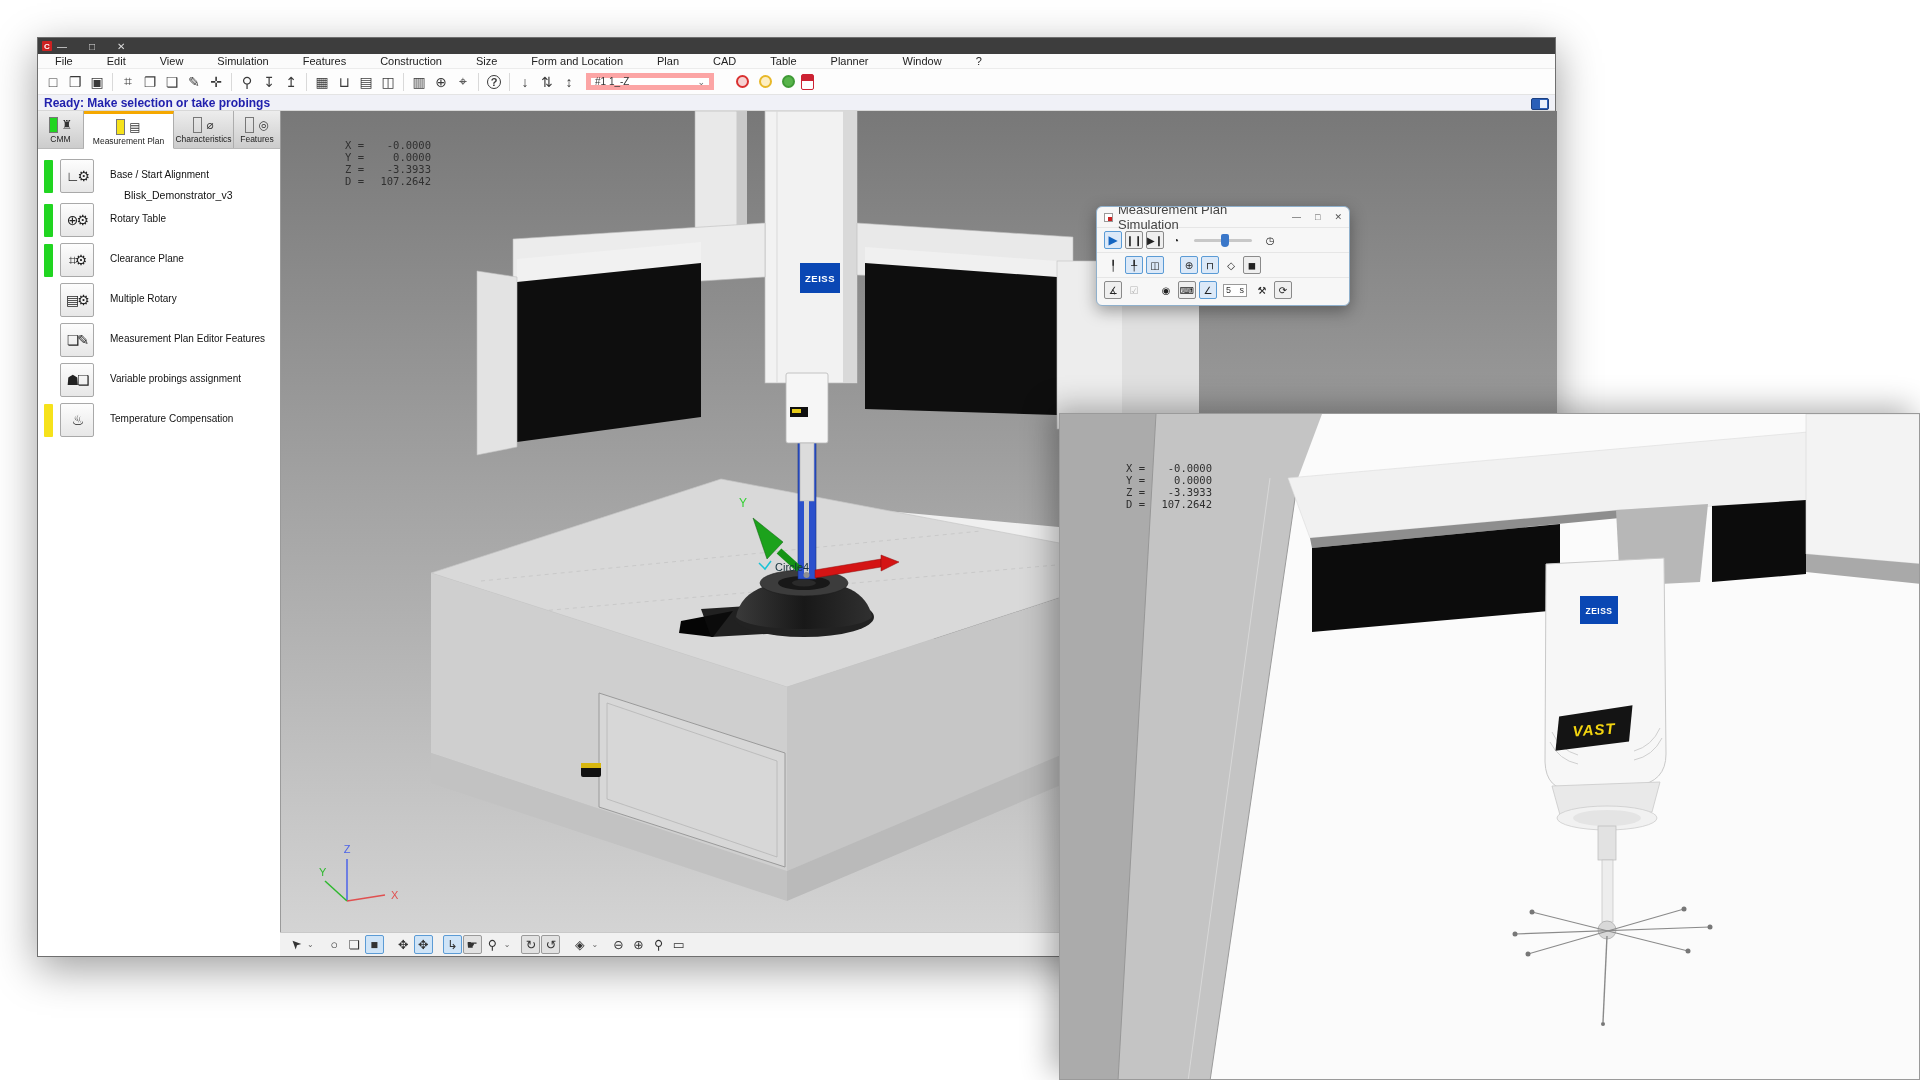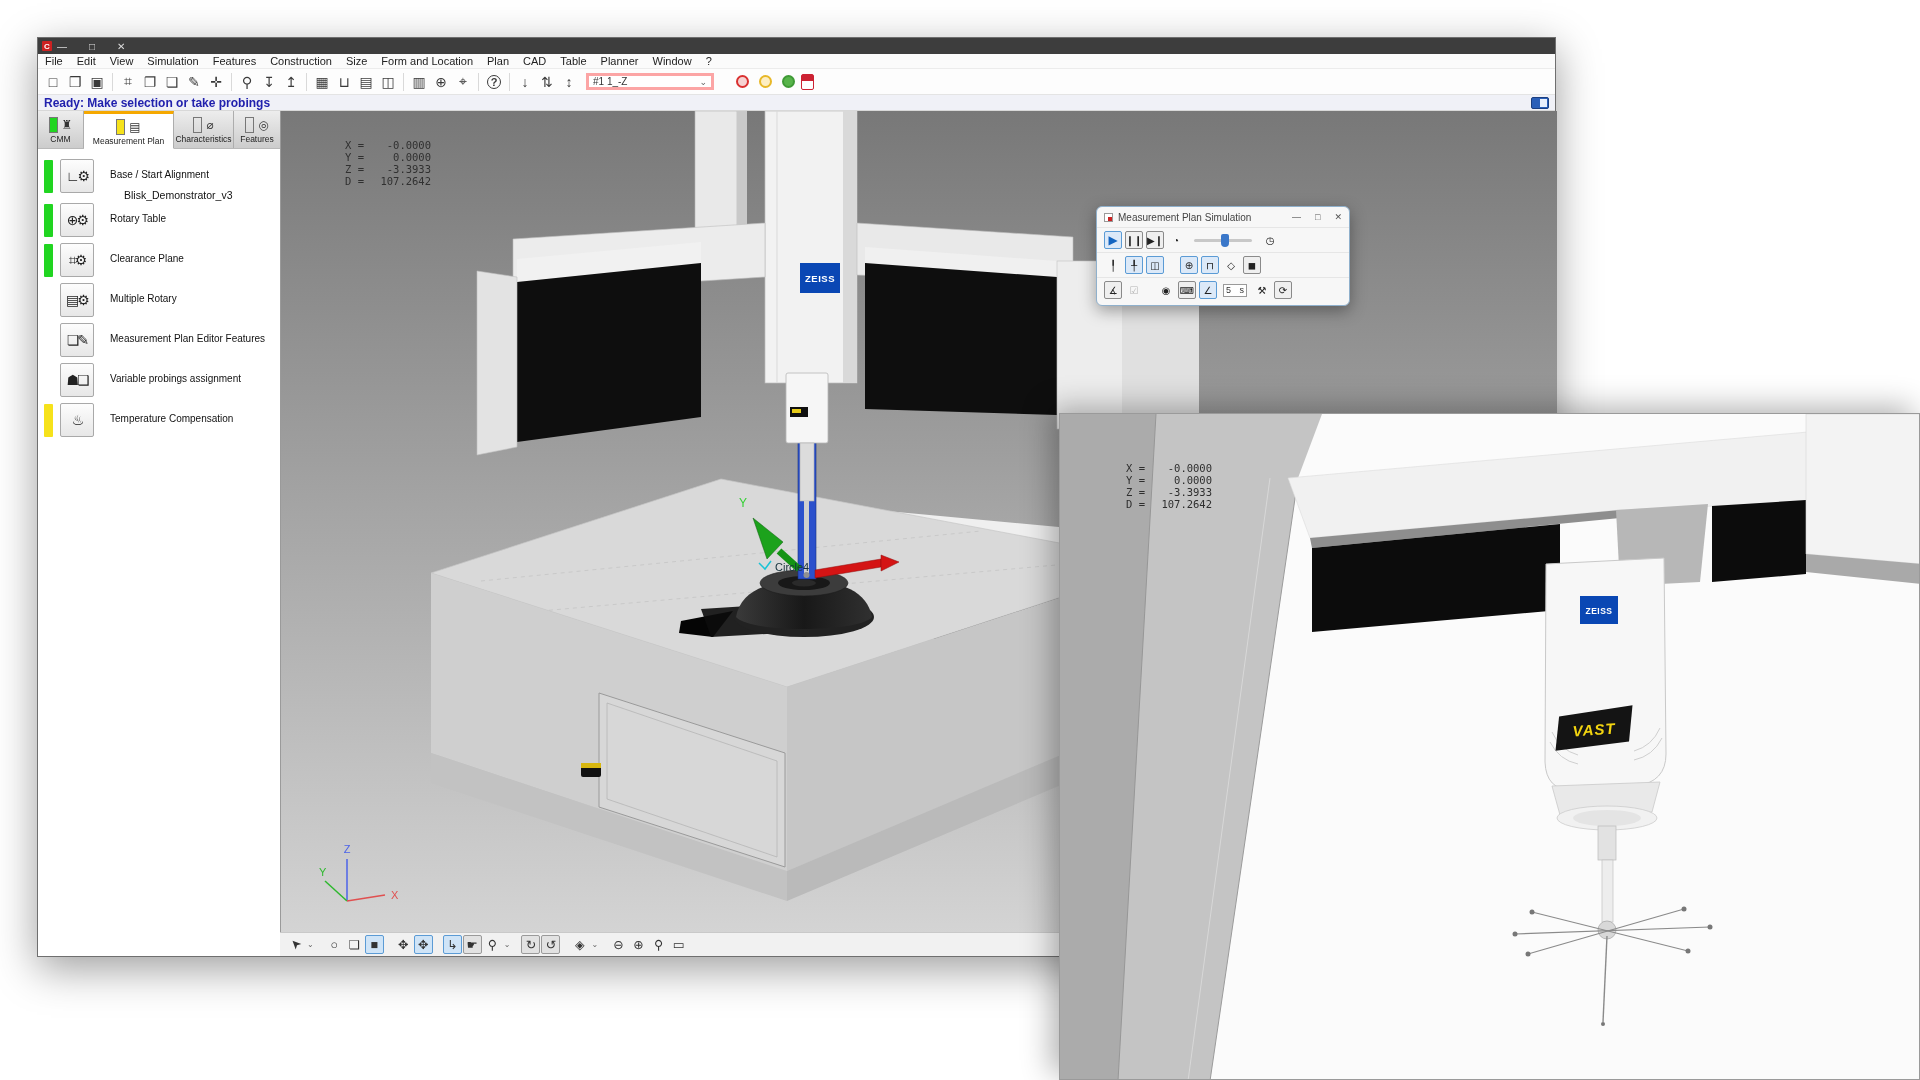--- a/index.html
+++ b/index.html
@@ -14,44 +14,44 @@
   .titlebar { position:absolute; left:0; top:0; right:0; height:16px; background:#3d3d3d;
               display:flex; align-items:center; padding:0 4px; color:#eee; font-size:10.5px; }
   .app-ico { width:10px; height:10px; background:#c22; color:#fff; font-size:8px; font-weight:bold;
              display:flex; align-items:center; justify-content:center; margin-right:5px; border-radius:1px; }
   .t-title { flex:1; white-space:nowrap; overflow:hidden; }
   .t-btns { display:flex; gap:22px; padding-right:8px; font-size:10px; color:#ddd; }
   .t-btns span { cursor:default; }
 
   .menubar { position:absolute; left:0; top:16px; right:0; height:15px; background:#fbfbfb;
              display:flex; align-items:center; font-size:11px; color:#222; border-bottom:1px solid #ececec; }
-  .menubar span { padding:0 7px; }
+  .menubar span { padding:0 17px; }
 
   .toolbar { position:absolute; left:0; top:31px; right:0; height:26px; background:#fdfdfd;
              display:flex; align-items:center; padding-left:4px; border-bottom:1px solid #e4e4e4; }
   .ticon { width:22px; height:22px; display:flex; align-items:center; justify-content:center;
            font-size:14px; color:#3a3a3a; }
   .ticon.help { font-weight:bold; font-size:11px; border:1.4px solid #3a3a3a; border-radius:50%;
                 width:14px; height:14px; margin:0 4px; }
   .tsep { width:1px; height:18px; background:#d9d9d9; margin:0 4px; }
-  .probe-sel { width:128px; height:17px; border:3px solid #fca5a5; background:#fff; margin-left:6px;
+  .probe-sel { width:128px; height:17px; border:5px solid #fca5a5; background:#fff; margin-left:6px;
                display:flex; align-items:center; font-size:10px; color:#333; padding:0 4px; }
   .probe-sel .val { flex:1; }
   .chev { font-size:9px; color:#666; }
   .lights { display:flex; align-items:center; gap:10px; margin-left:22px; }
   .light { width:13px; height:13px; border-radius:50%; }
   .light.red { background:#f6d2d2; border:2.5px solid #d93030; }
   .light.yellow { background:#fdeec2; border:2.5px solid #e8b828; }
   .light.green { background:#57b44a; border:2.5px solid #3f9a36; }
   .changer { width:13px; height:16px; border:1.5px solid #c23; border-radius:2px; background:#fff;
              position:relative; margin-left:6px; }
   .changer:before { content:""; position:absolute; left:0; right:0; top:0; height:6px; background:#c23; }
 
   .statusbar { position:absolute; left:0; top:57px; right:0; height:16px; background:#f0f1f7;
-               display:flex; align-items:center; padding:0 6px; border-bottom:1px solid #d8d8d8; }
+               display:flex; align-items:flex-end; padding:0 6px; border-bottom:1px solid #d8d8d8; }
   .statusbar .msg { color:#2121ad; font-weight:bold; font-size:12px; }
   .layout-ico { margin-left:auto; width:18px; height:12px; background:#2a5fb8; border:1px solid #1b3f80;
                 border-radius:2px; position:relative; }
   .layout-ico:before { content:""; position:absolute; right:1px; top:1px; bottom:1px; width:7px; background:#eaf0fb; }
 
   
   .sidebar { position:absolute; left:0; top:73px; width:242px; bottom:0; background:#ffffff; }
   .tabs { display:flex; height:38px; border-bottom:1px solid #b9b9b9; background:#e9e9e9; }
   .tab { display:flex; flex-direction:column; align-items:center; justify-content:center; gap:1px;
          border-right:1px solid #adadad; background:linear-gradient(#ededed,#cccccc); padding-top:2px; }
@@ -91,21 +91,21 @@
   .vgap { width:8px; } .vchev { font-size:8px; color:#666; margin:0 1px; }
   .rotnw { display:inline-block; transform:rotate(-135deg); }
 
   
   .simdlg { position:absolute; left:1096px; top:206px; width:254px; height:100px; z-index:30;
             background:#f7f7f7; border:1px solid #8fb0cc; border-radius:6px;
             box-shadow:0 5px 16px rgba(0,0,0,.35); overflow:hidden; }
   .simtitle { height:20px; display:flex; align-items:center; padding:0 7px; gap:5px; }
   .sim-ico { width:9px; height:9px; border:1px solid #999; background:#fff; position:relative; }
   .sim-ico:before { content:""; position:absolute; right:0; bottom:0; width:4px; height:4px; background:#c22; }
-  .simtitle .st { flex:1; font-size:10px; color:#444; }
+  .simtitle .st { flex:1; font-size:13px; color:#444; }
   .simtitle .sb { font-size:9px; color:#555; margin-left:9px; }
   .simrow { display:flex; align-items:center; gap:3px; padding:3px 7px; border-top:1px solid #e6e6e6; }
   .sim-btn { width:18px; height:18px; display:flex; align-items:center; justify-content:center;
              font-size:10px; color:#222; border:1px solid transparent; border-radius:2px; }
   .sim-btn.boxed { border-color:#8a8a8a; background:#efefef; }
   .sim-btn.active { background:#dce9f8; border-color:#5b9bd5; }
   .sim-btn.disabled { color:#b5b5b5; }
   .sim-btn.play { color:#1465c0; font-size:12px; }
   .slider { position:relative; width:58px; height:14px; margin:0 6px; }
   .slider .track { position:absolute; left:0; right:0; top:6px; height:3px; background:#c8c8c8; border-radius:2px; }

